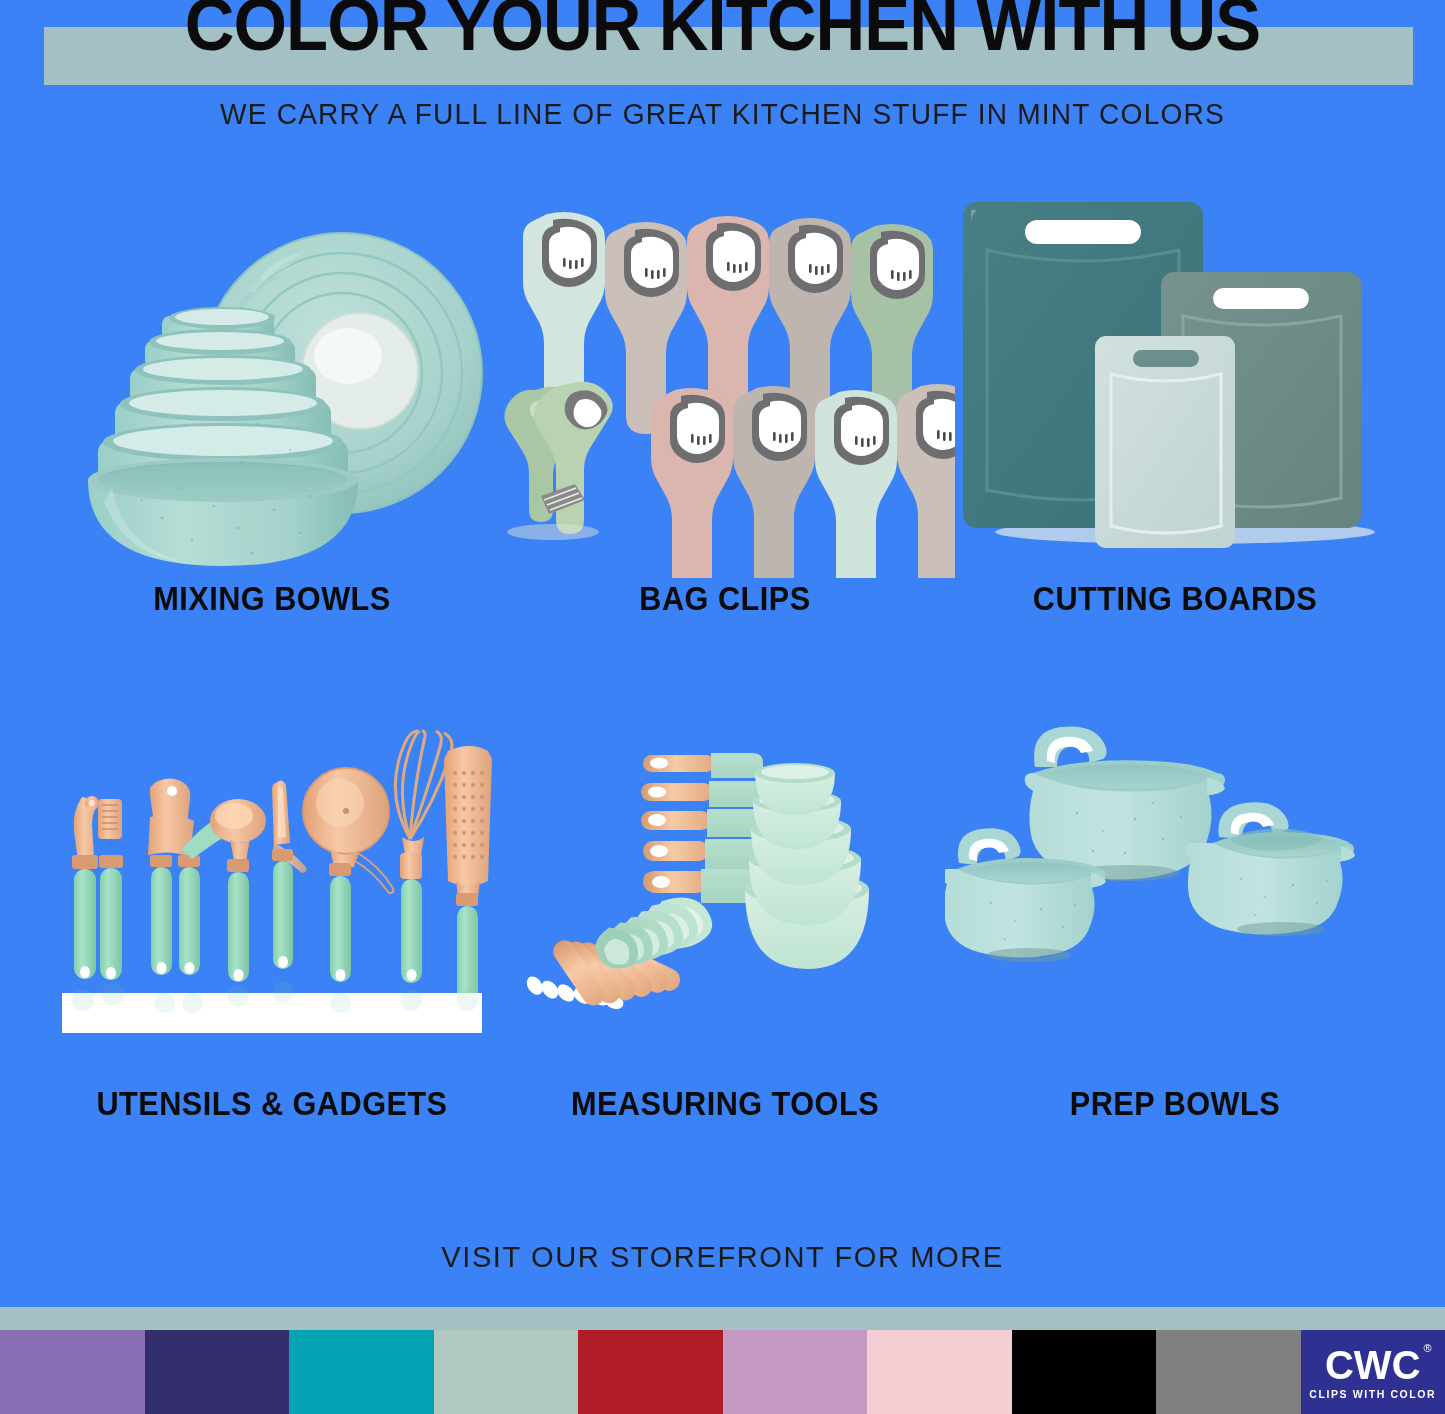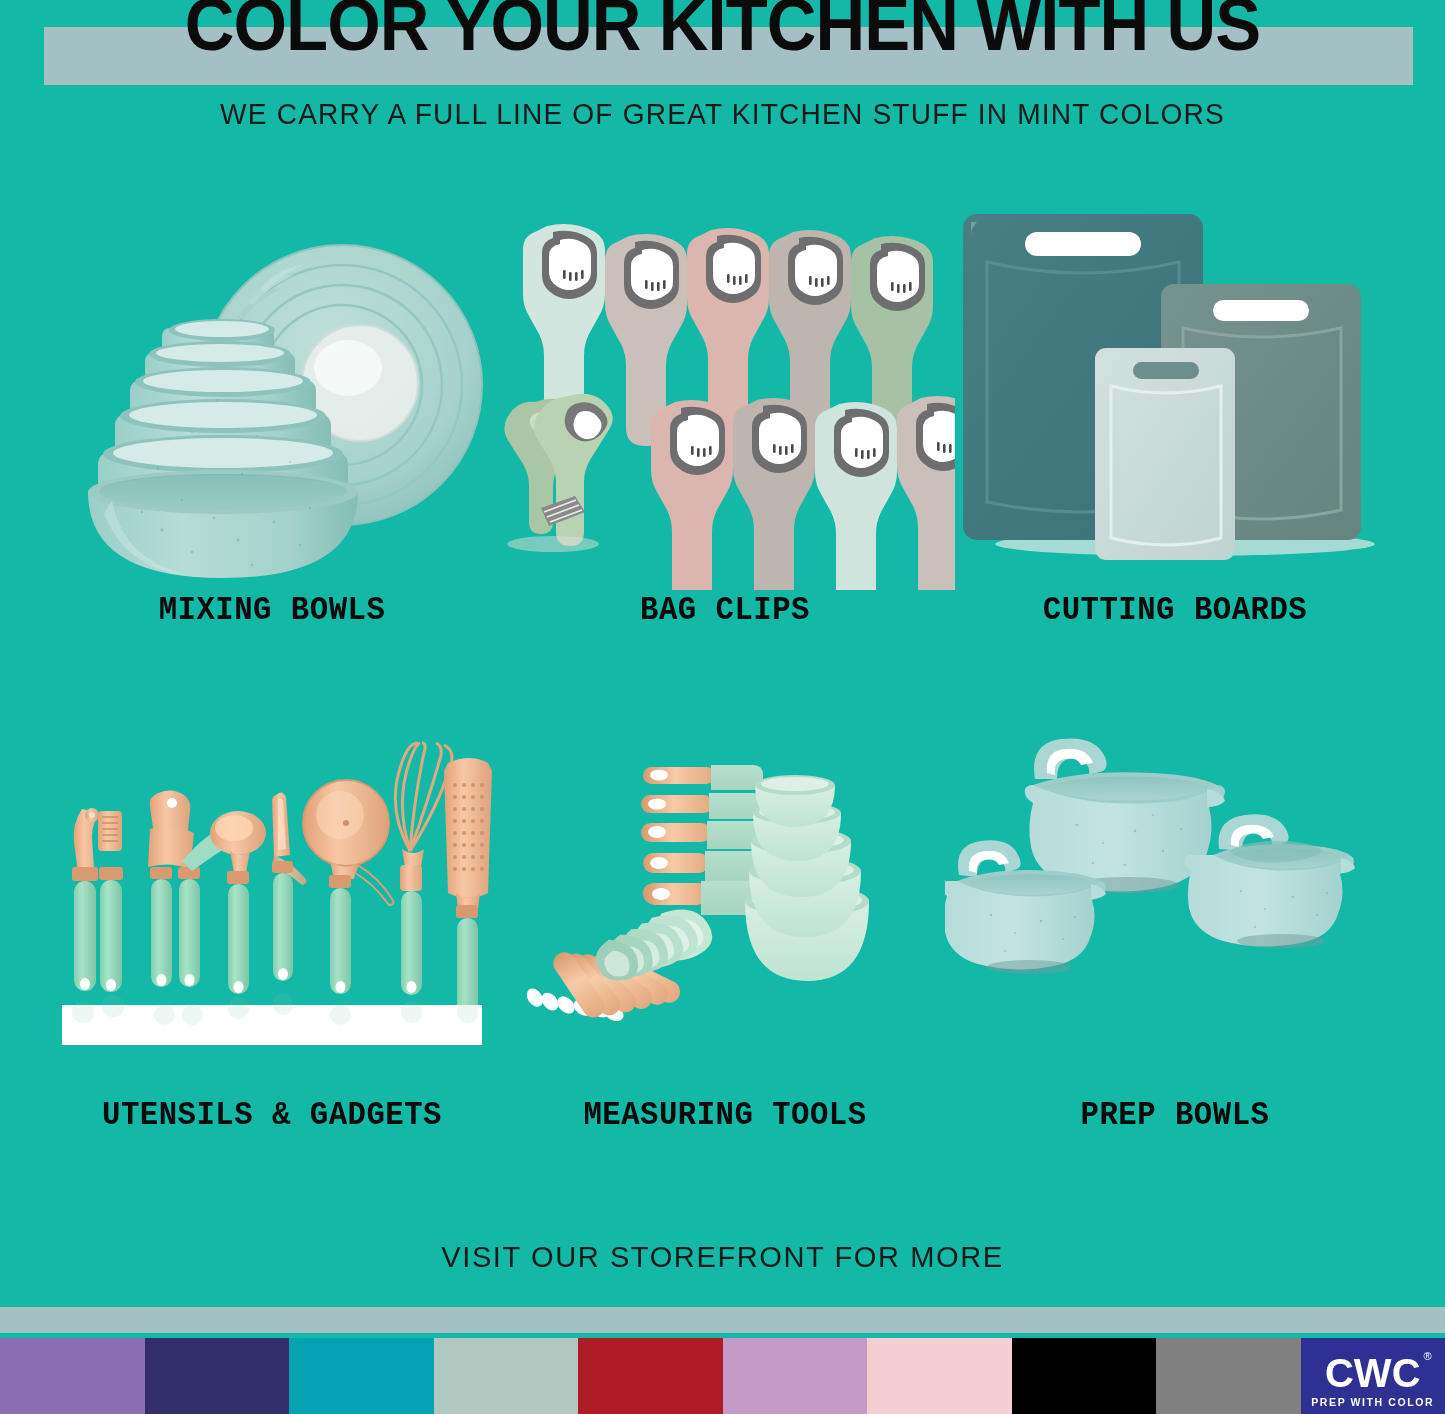--- a/index.html
+++ b/index.html
@@ -5,21 +5,21 @@
   * { box-sizing: border-box; margin: 0; padding: 0; }
   html, body {
     width: 1445px; height: 1414px;
     background: #ffffff;
     font-family: "Liberation Sans", sans-serif;
     overflow: hidden;
   }
   #page {
     position: relative;
     width: 1445px; height: 1414px;
-    background: #14b8a6;
+    background: #3b82f6;
   }
 
   
   #header { position: absolute; left: 0; top: 0; width: 1445px; height: 150px; }
   #header-band {
     position: absolute; left: 44px; top: 27px;
     width: 1369px; height: 58px;
     background: #a3c0c4;
   }
   #header-title {
@@ -39,22 +39,22 @@
     font-size: 29px;
     font-weight: 300;
     letter-spacing: 1.2px;
     color: #1a1a1a;
     transform: scaleX(0.97);
     white-space: nowrap;
   }
 
   
   #grid {
-    position: absolute; left: 0; top: 200px;
-    width: 1445px; height: 1000px; font-family: Liberation Mono, monospace;
+    position: absolute; left: 0; top: 188px;
+    width: 1445px; height: 1000px;
   }
   .cell { position: absolute; width: 460px; height: 460px; }
   .cell-art {
     position: absolute; left: 0; top: 0;
     width: 460px; height: 390px;
   }
   .cell-label {
     position: absolute; left: 0; top: 392px; width: 460px;
     text-align: center;
     font-size: 33px;
@@ -82,21 +82,20 @@
     white-space: nowrap;
   }
   #bottom-band {
     position: absolute; left: 0; top: 1307px;
     width: 1445px; height: 26px;
   }
   #swatch-strip {
     position: absolute; left: 0; top: 1330px;
     width: 1445px; height: 60px;
     display: flex;
-    margin-top: 8px;
   }
   .swatch { flex: 1 1 0; height: 84px; }
   #logo-cell {
     flex: 1 1 0; height: 84px;
     position: relative;
     display: flex; flex-direction: column;
     align-items: center; justify-content: center;
   }
   #logo-mark {
     position: relative;
@@ -782,17 +781,17 @@
     <div class="swatch" style="background: rgb(175, 201, 192);"></div>
     <div class="swatch" style="background: rgb(176, 28, 37);"></div>
     <div class="swatch" style="background: rgb(196, 154, 196);"></div>
     <div class="swatch" style="background: rgb(245, 206, 212);"></div>
     <div class="swatch" style="background: rgb(0, 0, 0);"></div>
     <div class="swatch" style="background: rgb(128, 128, 128);"></div>
     <div id="logo-cell" style="background: rgb(46, 49, 146);">
       <div id="logo-mark">
         <span>CWC</span><span id="logo-reg">®</span>
       </div>
-      <div id="logo-sub">PREP WITH COLOR</div>
+      <div id="logo-sub">CLIPS WITH COLOR</div>
     </div>
   </div>
 
 </div>
 
 </body></html>

